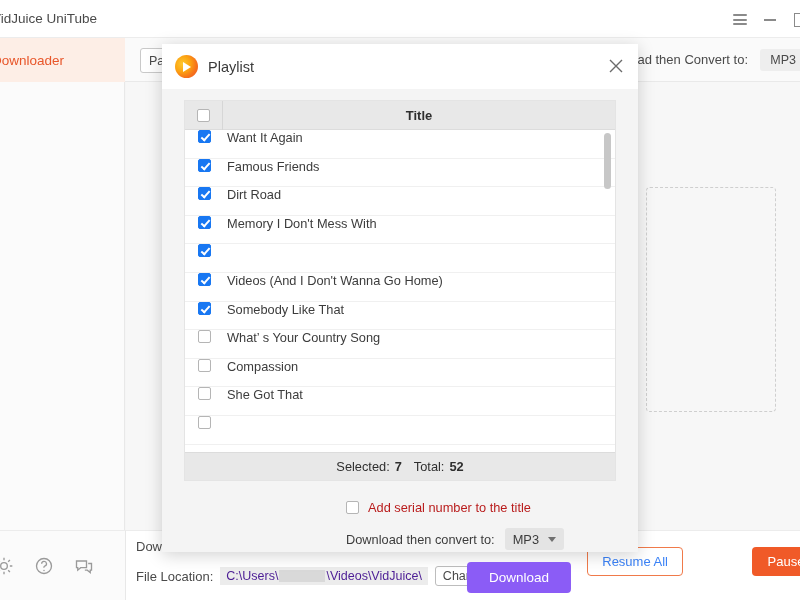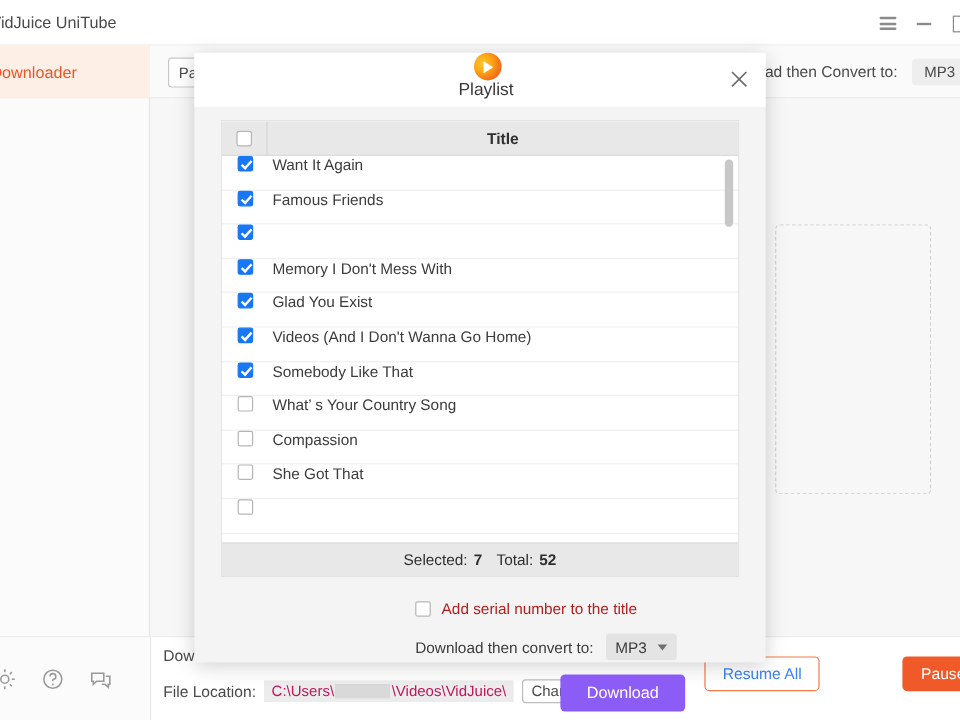--- a/index.html
+++ b/index.html
@@ -124,21 +124,21 @@
     position: absolute; left: 10px; top: 8px;
     font-size: 13px; color: #4a4a4a; white-space: nowrap;
   }
   .floc-row {
     position: absolute; left: 10px; top: 35px;
     display: flex; align-items: center; gap: 7px;
     font-size: 13px; color: #4a4a4a; white-space: nowrap;
   }
   .floc-path {
     background: #ececec; padding: 2px 6px;
-    font-size: 12.5px; color: #be185d;
+    font-size: 12.5px; color: #4c1d95;
     display: flex; align-items: center;
   }
   .floc-redact {
     display: inline-block; width: 46px; height: 12px;
     background: #d9d9d9; margin: 0 1px;
   }
   .change-btn {
     border: 1px solid #bdbdbd; border-radius: 3px;
     background: #fff; font-size: 12.5px; color: #4a4a4a;
     padding: 2px 7px;
@@ -161,21 +161,21 @@
   .modal-shadow {
     position: absolute; left: 162px; top: 44px;
     width: 476px; height: 508px;
     background: #f4f4f4;
     box-shadow: 0 3px 16px rgba(0,0,0,0.18);
   }
   .modal-head {
     position: absolute; left: 0; top: 0;
     width: 476px; height: 45px;
     background: #ffffff;
-    display: flex; align-items: center; flex-direction: column;
+    display: flex; align-items: center;
   }
   .logo {
     width: 23px; height: 23px; margin-left: 13px;
     border-radius: 50%;
     background: radial-gradient(circle at 32% 38%, #fdc830 0%, #fca311 38%, #f6701b 68%, #ec5a24 100%);
     position: relative;
   }
   .logo::after {
     content: ""; position: absolute; left: 8px; top: 6.5px;
     width: 0; height: 0;
@@ -382,32 +382,32 @@
           <div class="trow">
             <div class="td-cb">
               <span class="cb on"></span>
             </div>
             <div class="td-title">Famous Friends</div>
           </div>
           <div class="trow">
             <div class="td-cb">
               <span class="cb on"></span>
             </div>
+            <div class="td-title">Dirt Road</div>
           </div>
           <div class="trow">
             <div class="td-cb">
               <span class="cb on"></span>
             </div>
             <div class="td-title">Memory I Don't Mess With</div>
           </div>
           <div class="trow">
             <div class="td-cb">
               <span class="cb on"></span>
             </div>
-            <div class="td-title">Glad You Exist</div>
           </div>
           <div class="trow">
             <div class="td-cb">
               <span class="cb on"></span>
             </div>
             <div class="td-title">Videos (And I Don't Wanna Go Home)</div>
           </div>
           <div class="trow">
             <div class="td-cb">
               <span class="cb on"></span>

